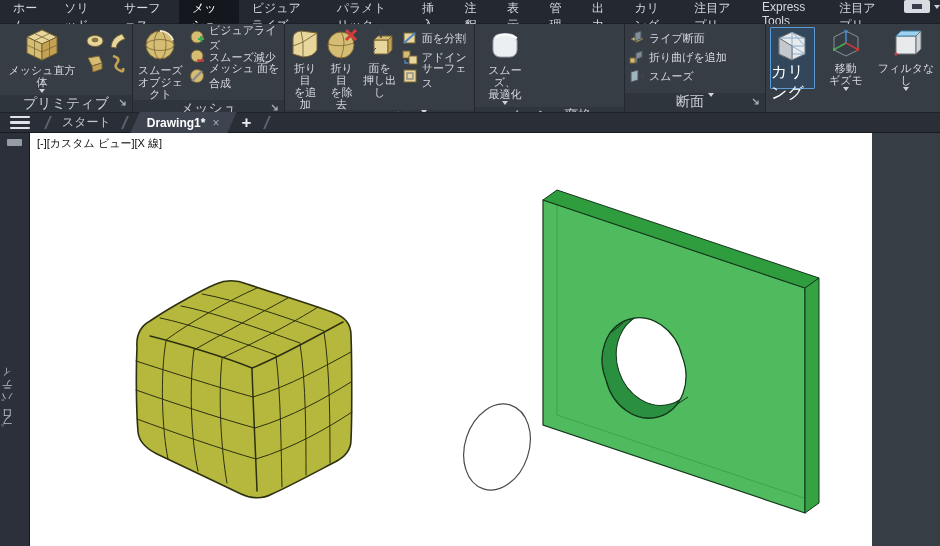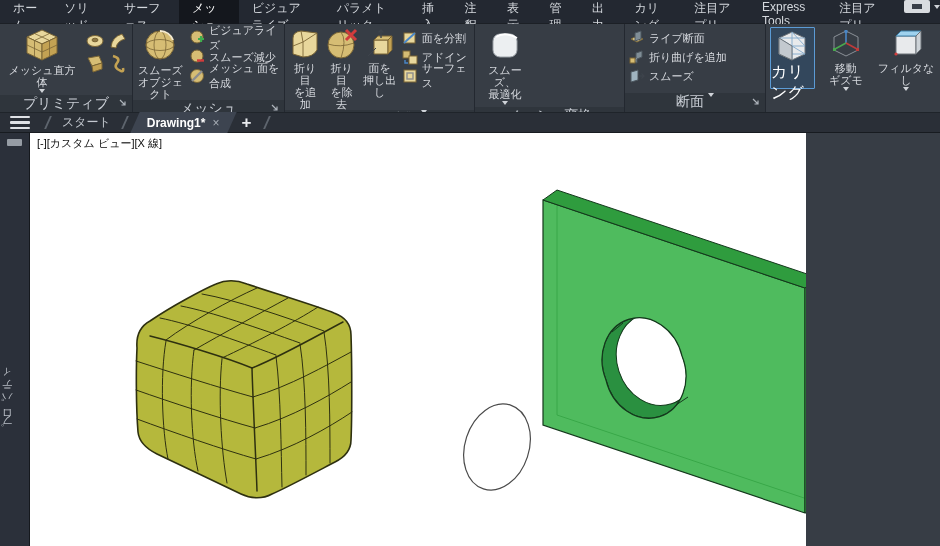--- a/index.html
+++ b/index.html
@@ -58,21 +58,21 @@
   .ftab.active .lbl{color:#ffffff;font-weight:bold;}
   .close-x{color:#a7adb5;font-size:12px;line-height:1;}
   .newtab{color:#e8eaee;font-size:17px;font-weight:bold;padding:0 8px;cursor:pointer;line-height:1;}
 
   
   .workspace{position:absolute;left:0;top:133px;width:940px;height:413px;display:flex;}
   .sidestrip{width:30px;height:413px;background:var(--strip-bg);position:relative;border-right:1px solid #15181d;}
   .strip-btn{position:absolute;left:7px;top:6px;width:15px;height:7px;background:#969ca4;border-radius:1px;cursor:pointer;}
   .strip-label{position:absolute;left:0;width:30px;top:236px;color:#b9bec5;font-size:11px;
     writing-mode:vertical-rl;transform:rotate(180deg);text-align:center;letter-spacing:1px;}
-  .viewport{position:relative;width:776px;height:413px;background:var(--viewport-bg);overflow:hidden;}
+  .viewport{position:relative;width:842px;height:413px;background:var(--viewport-bg);overflow:hidden;}
   .vp-label{position:absolute;left:7px;top:3px;font-size:11px;color:#0b0b0b;}
   .scene-svg{position:absolute;left:0;top:0;}
 
   .ic{flex:none;}
 </style>
 </head>
 <body>
 
 <div id="app">
 

